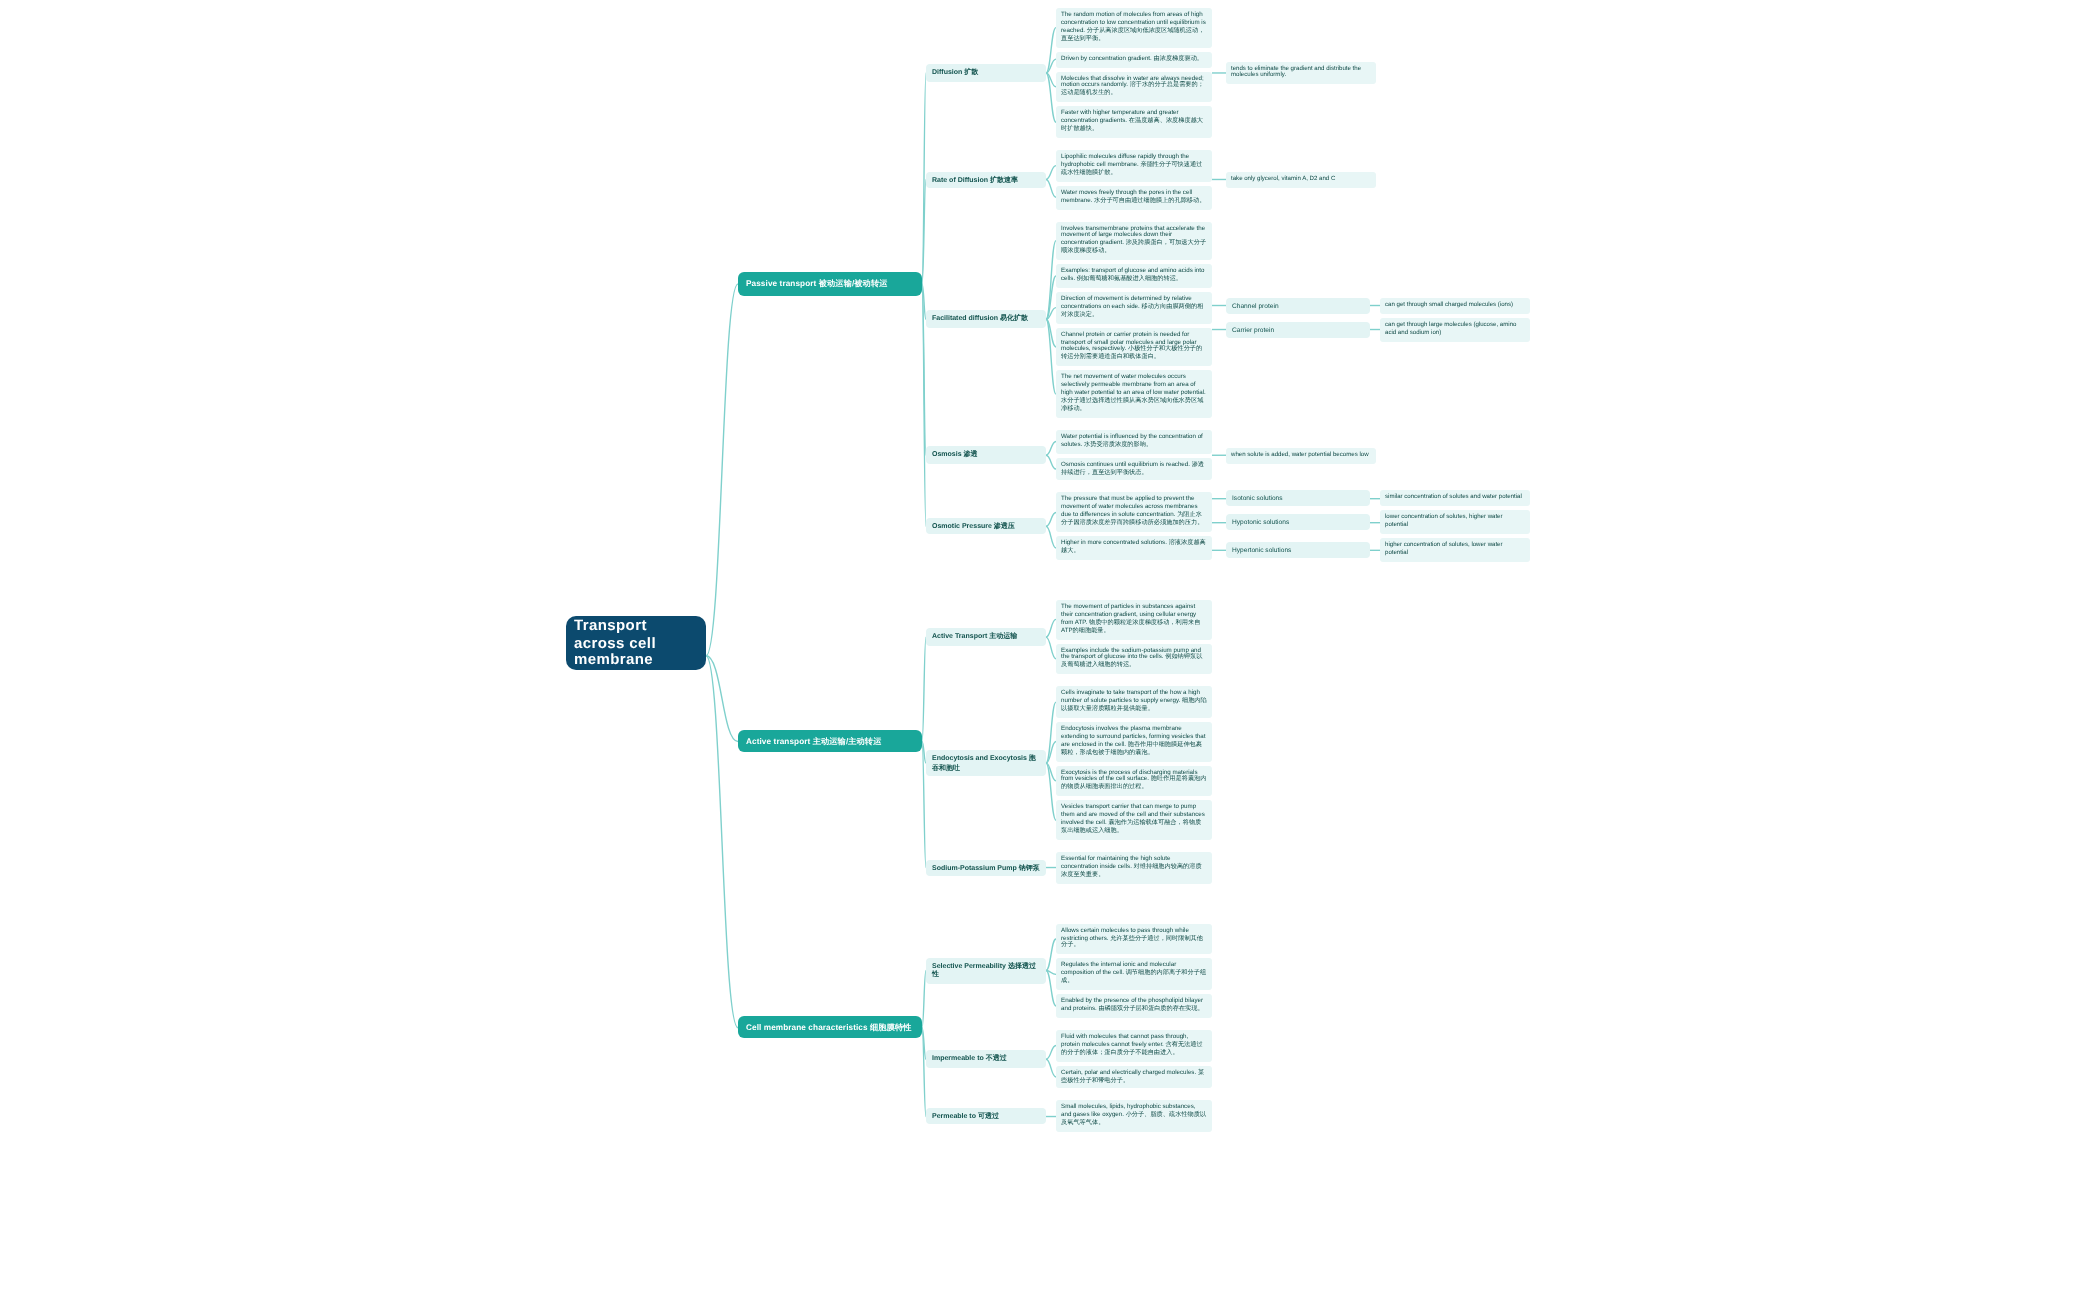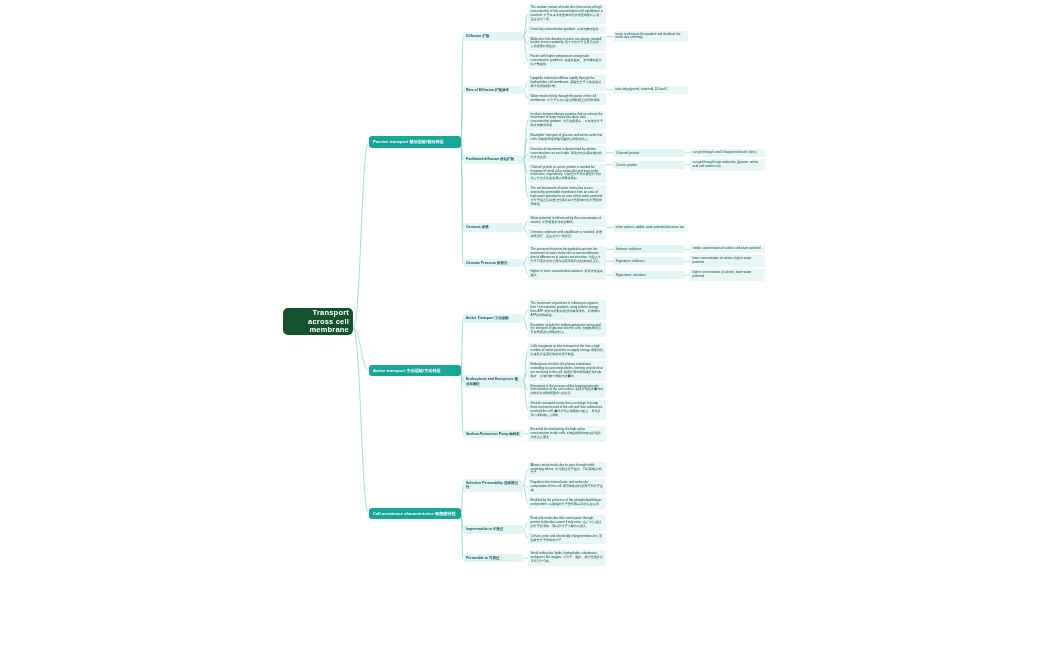--- a/index.html
+++ b/index.html
@@ -9,27 +9,27 @@
     font-family:"Liberation Sans","DejaVu Sans",sans-serif;
     overflow:hidden;
     position:relative;
   }
   #canvas{position:absolute;left:0;top:0;width:1050px;height:650px;}
   svg#links{position:absolute;left:0;top:0;width:1050px;height:650px;pointer-events:none;}
   .node{position:absolute;box-sizing:border-box;}
 
   
   .root{
-    background:#14532d;
+    background:#0c4a6e;
     color:#ffffff;
     border-radius:5px;
     font-size:7.5px;
     font-weight:bold;
     line-height:8.5px;
-    text-align:right;
+    text-align:left;
     padding:5px 4px 4px 4px;
     letter-spacing:.2px;
     overflow:hidden;
   }
   
   .l1{
     background:#19a79a;
     color:#ffffff;
     border-radius:3px;
     font-size:4.1px;

